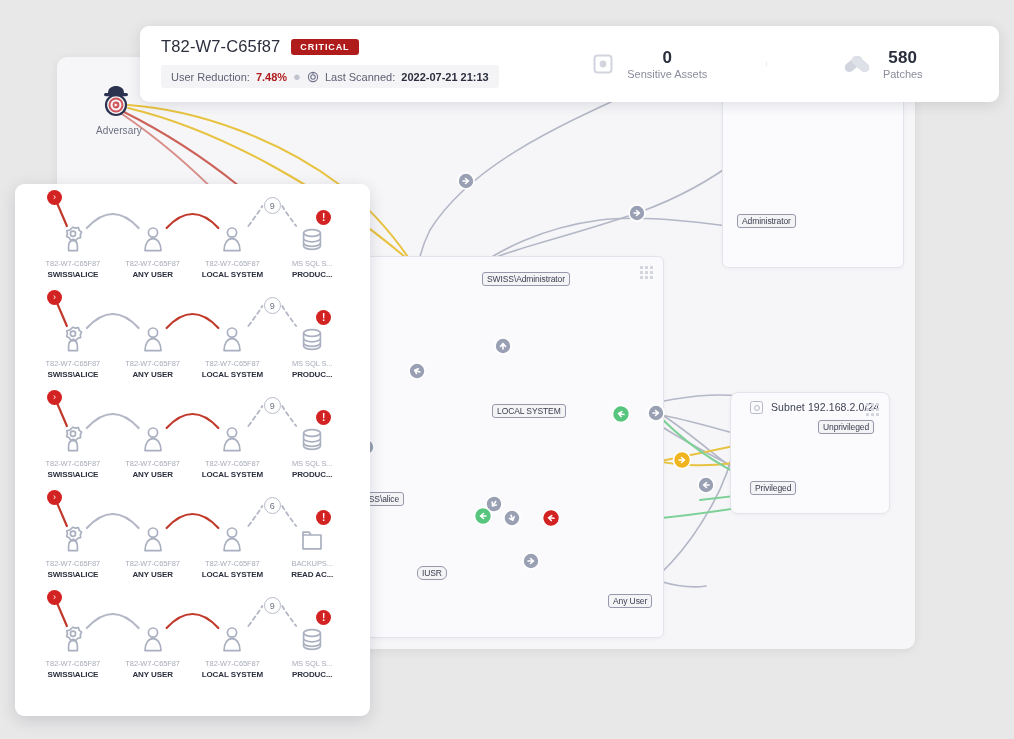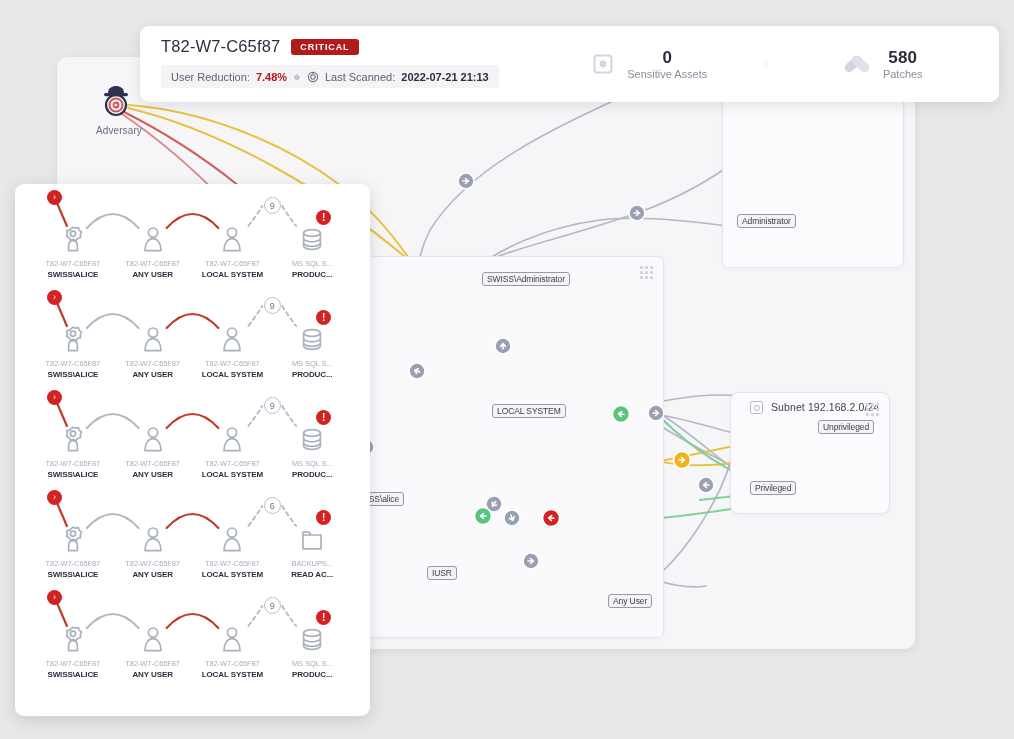--- a/index.html
+++ b/index.html
@@ -348,21 +348,21 @@
         <i></i>
         <i></i>
         <i></i>
         <i></i>
     </div>
   </div>
 
   <div class="node-label" style="left:482px; top:272px;">SWISS\Administrator</div>
   <div class="node-label" style="left:492px; top:404px;">LOCAL SYSTEM</div>
   <div class="node-label" style="left:348px; top:492px;">SWISS\alice</div>
-  <div class="node-label" style="left:427px; top:566px;">IUSR</div>
+  <div class="node-label" style="left:417px; top:566px;border-radius:6px;">IUSR</div>
   <div class="node-label" style="left:608px; top:594px;">Any User</div>
   <div class="node-label" style="left:818px; top:420px;">Unprivileged</div>
   <div class="node-label" style="left:750px; top:481px;">Privileged</div>
 
   <svg class="graph-svg" viewBox="0 0 1014 739">
     <g>
 
       <g transform="translate(466,181)">
           <circle r="8" fill="#9aa0b3" stroke="#fff" stroke-width="1.6"></circle>
           <path d="M-3 0 L2 0 M-0.5 -2.5 L2.5 0 L-0.5 2.5" stroke="#fff" stroke-width="1.6" fill="none" stroke-linecap="round" stroke-linejoin="round"></path>

